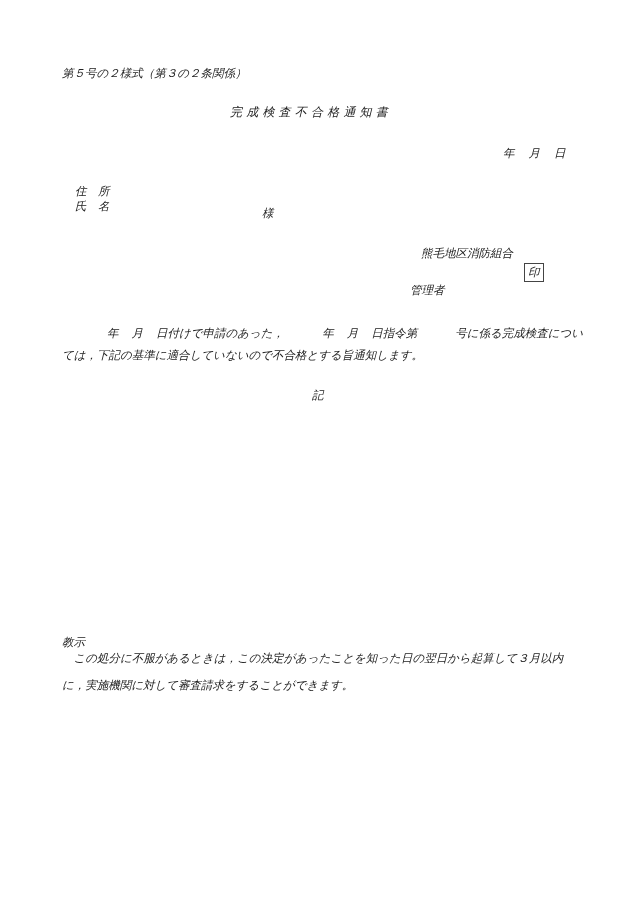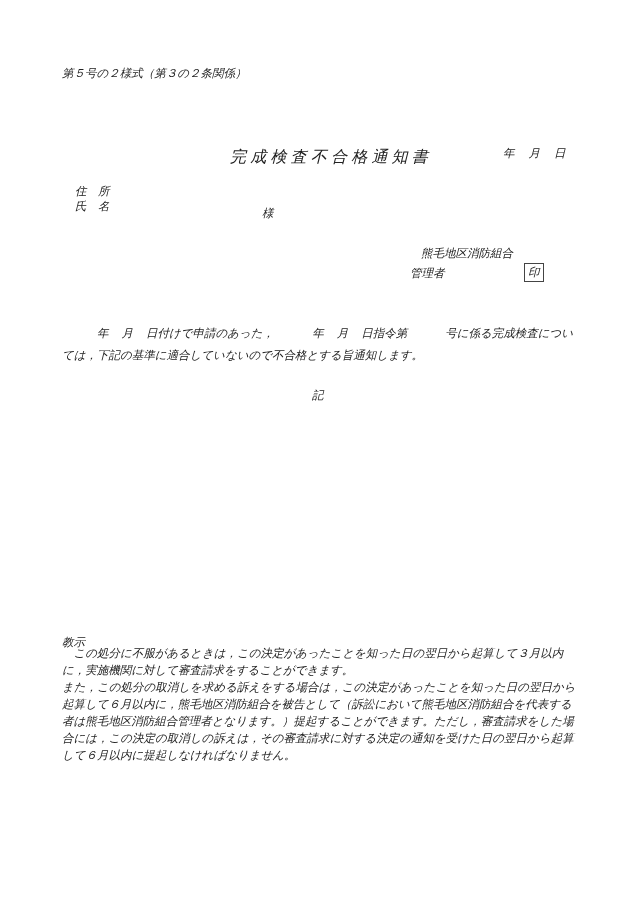--- a/index.html
+++ b/index.html
@@ -3,37 +3,37 @@
 <meta charset="utf-8">
 <style>
   html, body { margin: 0; padding: 0; background: #ffffff; }
   body {
     width: 630px; height: 903px; position: relative; overflow: hidden;
     font-family: "DejaVu Serif", "Liberation Serif", serif;
     color: #222222; font-size: 11.5px;
   }
   .abs { position: absolute; white-space: nowrap; font-style: italic; }
   .form-no { left: 62px; top: 66px; }
-  .title { left: 230px; top: 104px; letter-spacing: 4.2px; font-size: 16px; margin-top: 43px; }
+  .title { left: 230px; top: 104px; letter-spacing: 4.2px; font-size: 12px; }
   .date { left: 503px; top: 146px; word-spacing: 0; }
   .date span { display: inline-block; }
   .addr-label { left: 75px; top: 184px; }
   .name-label { left: 75px; top: 199px; }
   .sama { left: 262px; top: 206px; }
   .org { left: 421px; top: 246px; }
-  .mgr { left: 410px; top: 266px; }
+  .mgr { left: 410px; top: 283px; }
   .seal {
     left: 524px; top: 263px; border: 1px solid #444; padding: 1px 3px;
     line-height: 15px;
   }
-  .body-line1 { left: 97px; top: 326px; }
+  .body-line1 { left: 107px; top: 326px; }
   .body-line2 { left: 62px; top: 348px; }
   .ki { left: 312px; top: 388px; }
   .kyoji-title { left: 62px; top: 627px; margin-top: 8px; }
-  .kyoji { left: 62px; top: 645px; width: 520px; line-height: 17px; white-space: normal; }
+  .kyoji { left: 62px; top: 645px; width: 520px; line-height: 27px; white-space: normal; }
   .kyoji p { margin: 0; }
   .indent { text-indent: 1em; }
   .gap { display: inline-block; }
 </style>
 </head>
 <body>
 
 <div class="abs form-no">第５号の２様式（第３の２条関係）</div>
 
 <div class="abs title">完成検査不合格通知書</div>
@@ -53,14 +53,13 @@
 <div class="abs body-line1">
   <span>年</span><span class="gap" style="width:13px"></span><span>月</span><span class="gap" style="width:13px"></span><span>日付けで申請のあった，</span><span class="gap" style="width:38px"></span><span>年</span><span class="gap" style="width:13px"></span><span>月</span><span class="gap" style="width:13px"></span><span>日指令第</span><span class="gap" style="width:38px"></span><span>号に係る完成検査につい</span>
 </div>
 <div class="abs body-line2">ては，下記の基準に適合していないので不合格とする旨通知します。</div>
 
 <div class="abs ki">記</div>
 
 <div class="abs kyoji-title">教示</div>
 <div class="abs kyoji">
   <p class="indent">この処分に不服があるときは，この決定があったことを知った日の翌日から起算して３月以内に，実施機関に対して審査請求をすることができます。</p>
-  <p>また，この処分の取消しを求める訴えをする場合は，この決定があったことを知った日の翌日から起算して６月以内に，熊毛地区消防組合を被告として（訴訟において熊毛地区消防組合を代表する者は熊毛地区消防組合管理者となります。）提起することができます。ただし，審査請求をした場合には，この決定の取消しの訴えは，その審査請求に対する決定の通知を受けた日の翌日から起算して６月以内に提起しなければなりません。</p>
 </div>
 
 </body></html>

